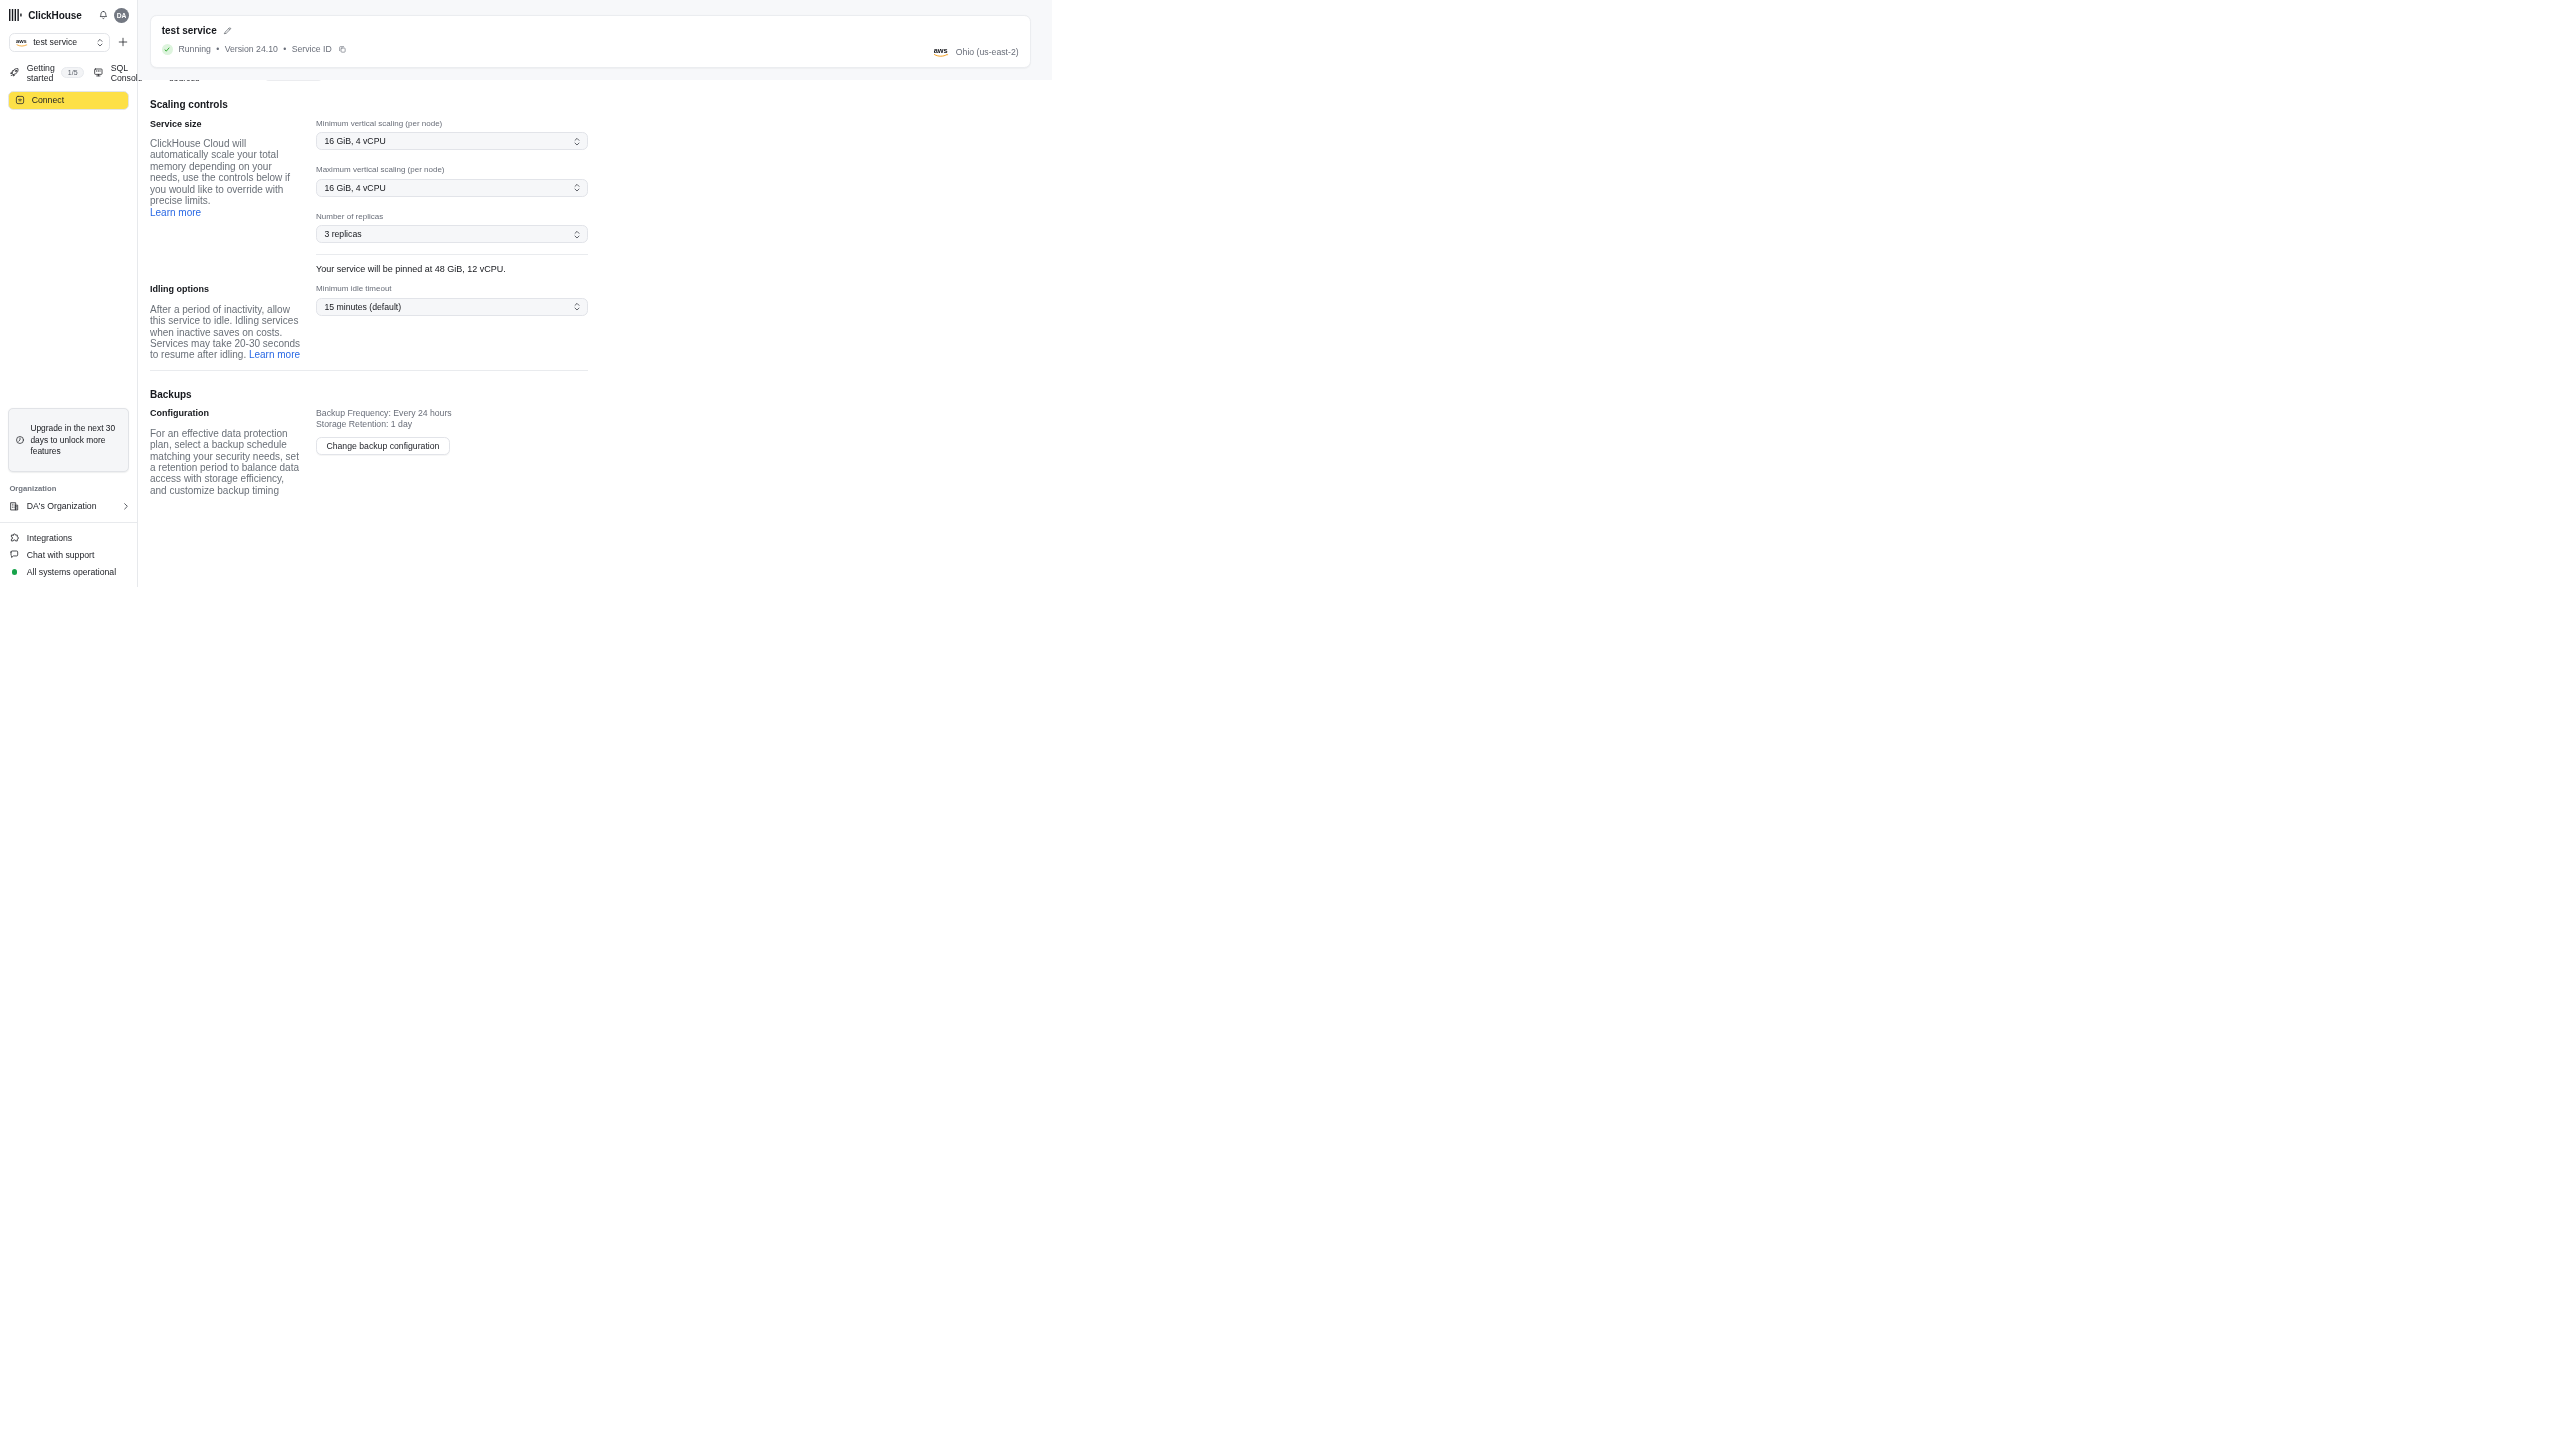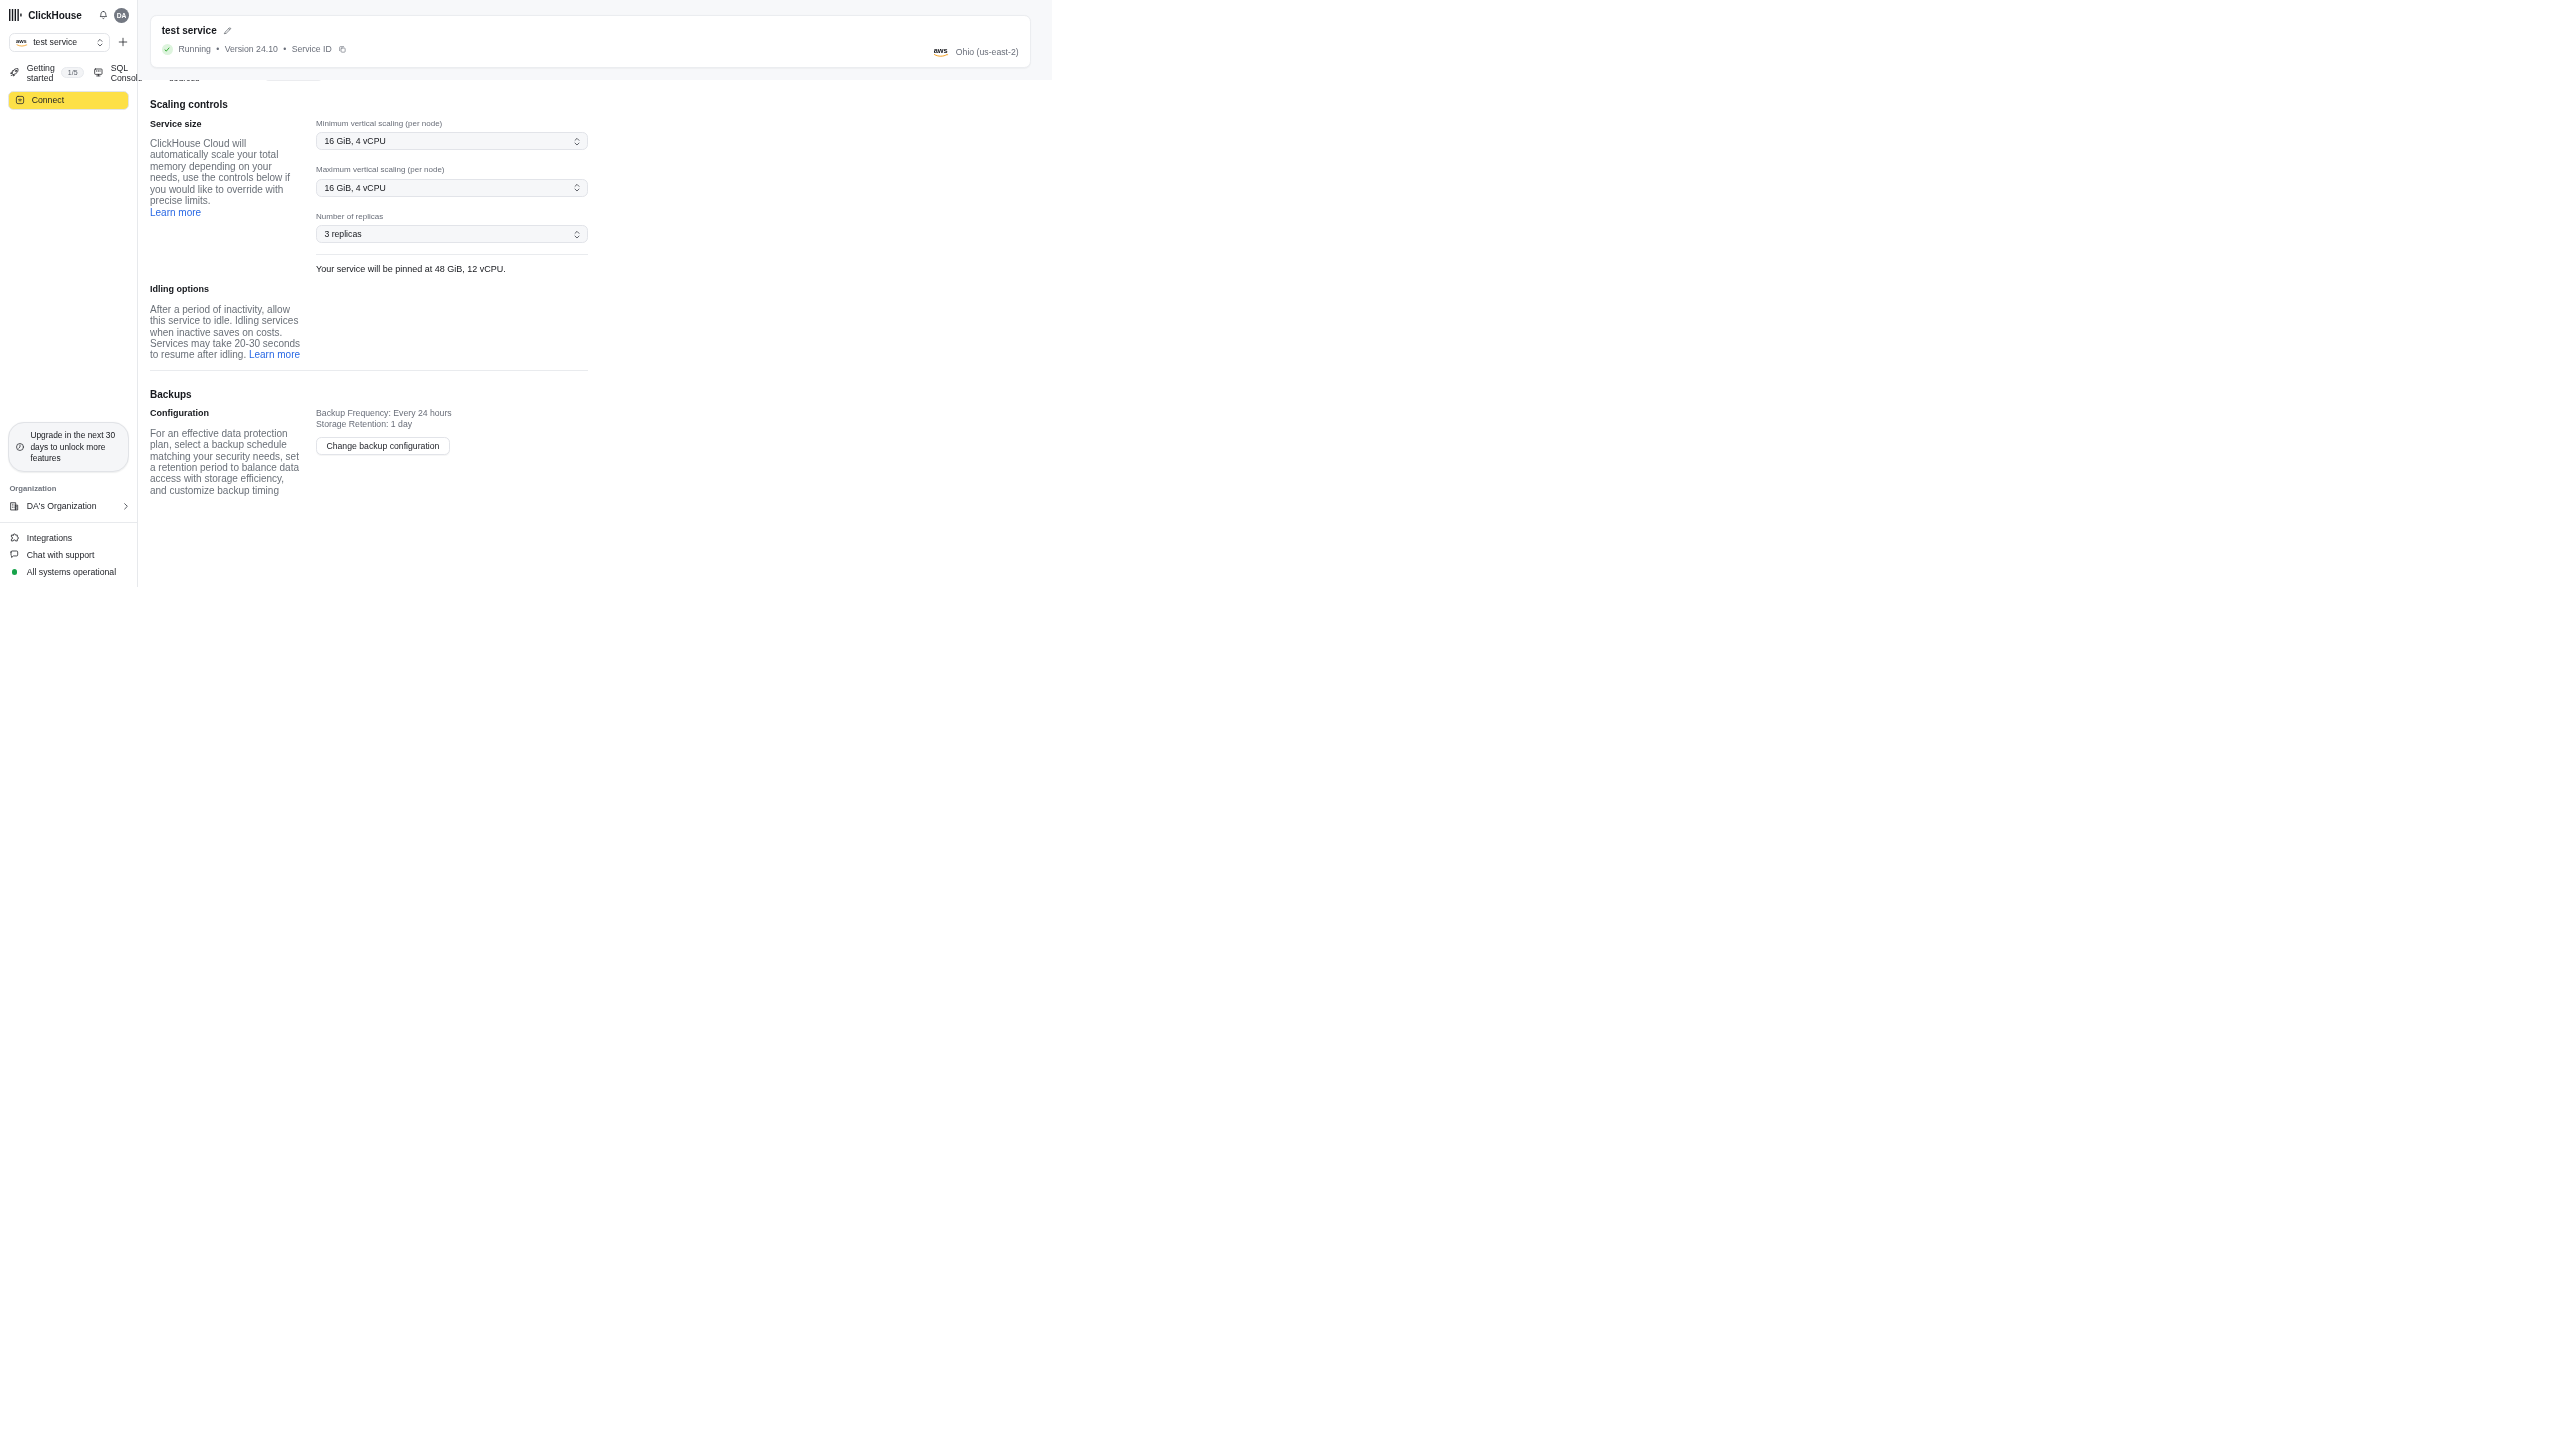--- a/index.html
+++ b/index.html
@@ -36,22 +36,22 @@
   .badge { margin-left:auto; background:#f3f4f6; border:0.7px solid #e8eaee; color:#565c66;
            font-size:7px; padding:0.7px 5.4px; border-radius:6.7px; }
 
   .connect-wrap { padding:9.4px 8px 0 8px; }
   .connect-btn { height:19px; border:0.7px solid #e3e5e9; border-radius:5.4px; background:#fde047;
                  display:flex; align-items:center; gap:6.7px; padding:0 6px; cursor:pointer; font-size:8.7px; }
 
   .sb-spacer { flex:1; }
 
   .upgrade-card { margin:0 8px 8.7px 8px; background:#f5f6f8; border:0.7px solid #e1e3e7;
-                  border-radius:16px; box-shadow:0 0.7px 1.3px rgba(20,22,26,.07);
-                  padding:7px 6px; display:flex; align-items:center; gap:5.4px; }
+                  border-radius:5px; box-shadow:0 0.7px 1.3px rgba(20,22,26,.07);
+                  padding:14px 6px; display:flex; align-items:center; gap:5.4px; }
   .upgrade-card .txt { font-size:8.4px; line-height:1.35; color:#16181d; }
   .upgrade-card .clock { color:#26282d; flex:none; }
 
   .org-label { font-size:7.7px; font-weight:600; color:#71767f; padding:2.7px 9.4px 4.7px 9.4px; }
   .org-item { display:flex; align-items:center; gap:6.7px; padding:3.4px 9.4px 4.7px 9.4px; cursor:pointer; }
   .org-item .chev { margin-left:auto; color:#3f434a; }
 
   .sb-divider { border:none; border-top:0.7px solid #e8eaed; margin:5.4px 0 6.7px 0; }
 
   .footer-item { display:flex; align-items:center; gap:6.7px; height:17px; padding:0 9.4px;
@@ -412,20 +412,34 @@
         </div>
       </div>
 
       <div class="grid mt-idling">
         <div>
           <div class="col-title">Idling options</div>
           <div class="col-desc">
             <span>After a period of inactivity, allow this service to idle. Idling services when inactive saves on costs. Services may take 20-30 seconds to resume after idling. </span><a class="link">Learn more</a>
           </div>
         </div>
+        <div>
+          <div class="field">
+            <div class="field-label">Minimum idle timeout</div>
+            <div class="select">
+              <span>15 minutes (default)</span>
+              <span class="chevs">
+                <svg width="6" height="9.4" viewBox="0 0 9 14" fill="none" stroke="currentColor" stroke-width="1.2" stroke-linecap="round" stroke-linejoin="round">
+                  <polyline points="1.5,5 4.5,2 7.5,5"></polyline>
+                    <polyline points="1.5,9 4.5,12 7.5,9"></polyline>
+                </svg>
+              </span>
+            </div>
+          </div>
+        </div>
       </div>
       <hr class="sec-divider mt-div2">
     </div>
 
     <div class="section">
       <div class="section-title mt-backups">Backups</div>
       <div class="grid">
         <div>
           <div class="col-title">Configuration</div>
           <div class="col-desc">For an effective data protection plan, select a backup schedule matching your security needs, set a retention period to balance data access with storage efficiency, and customize backup timing</div>

